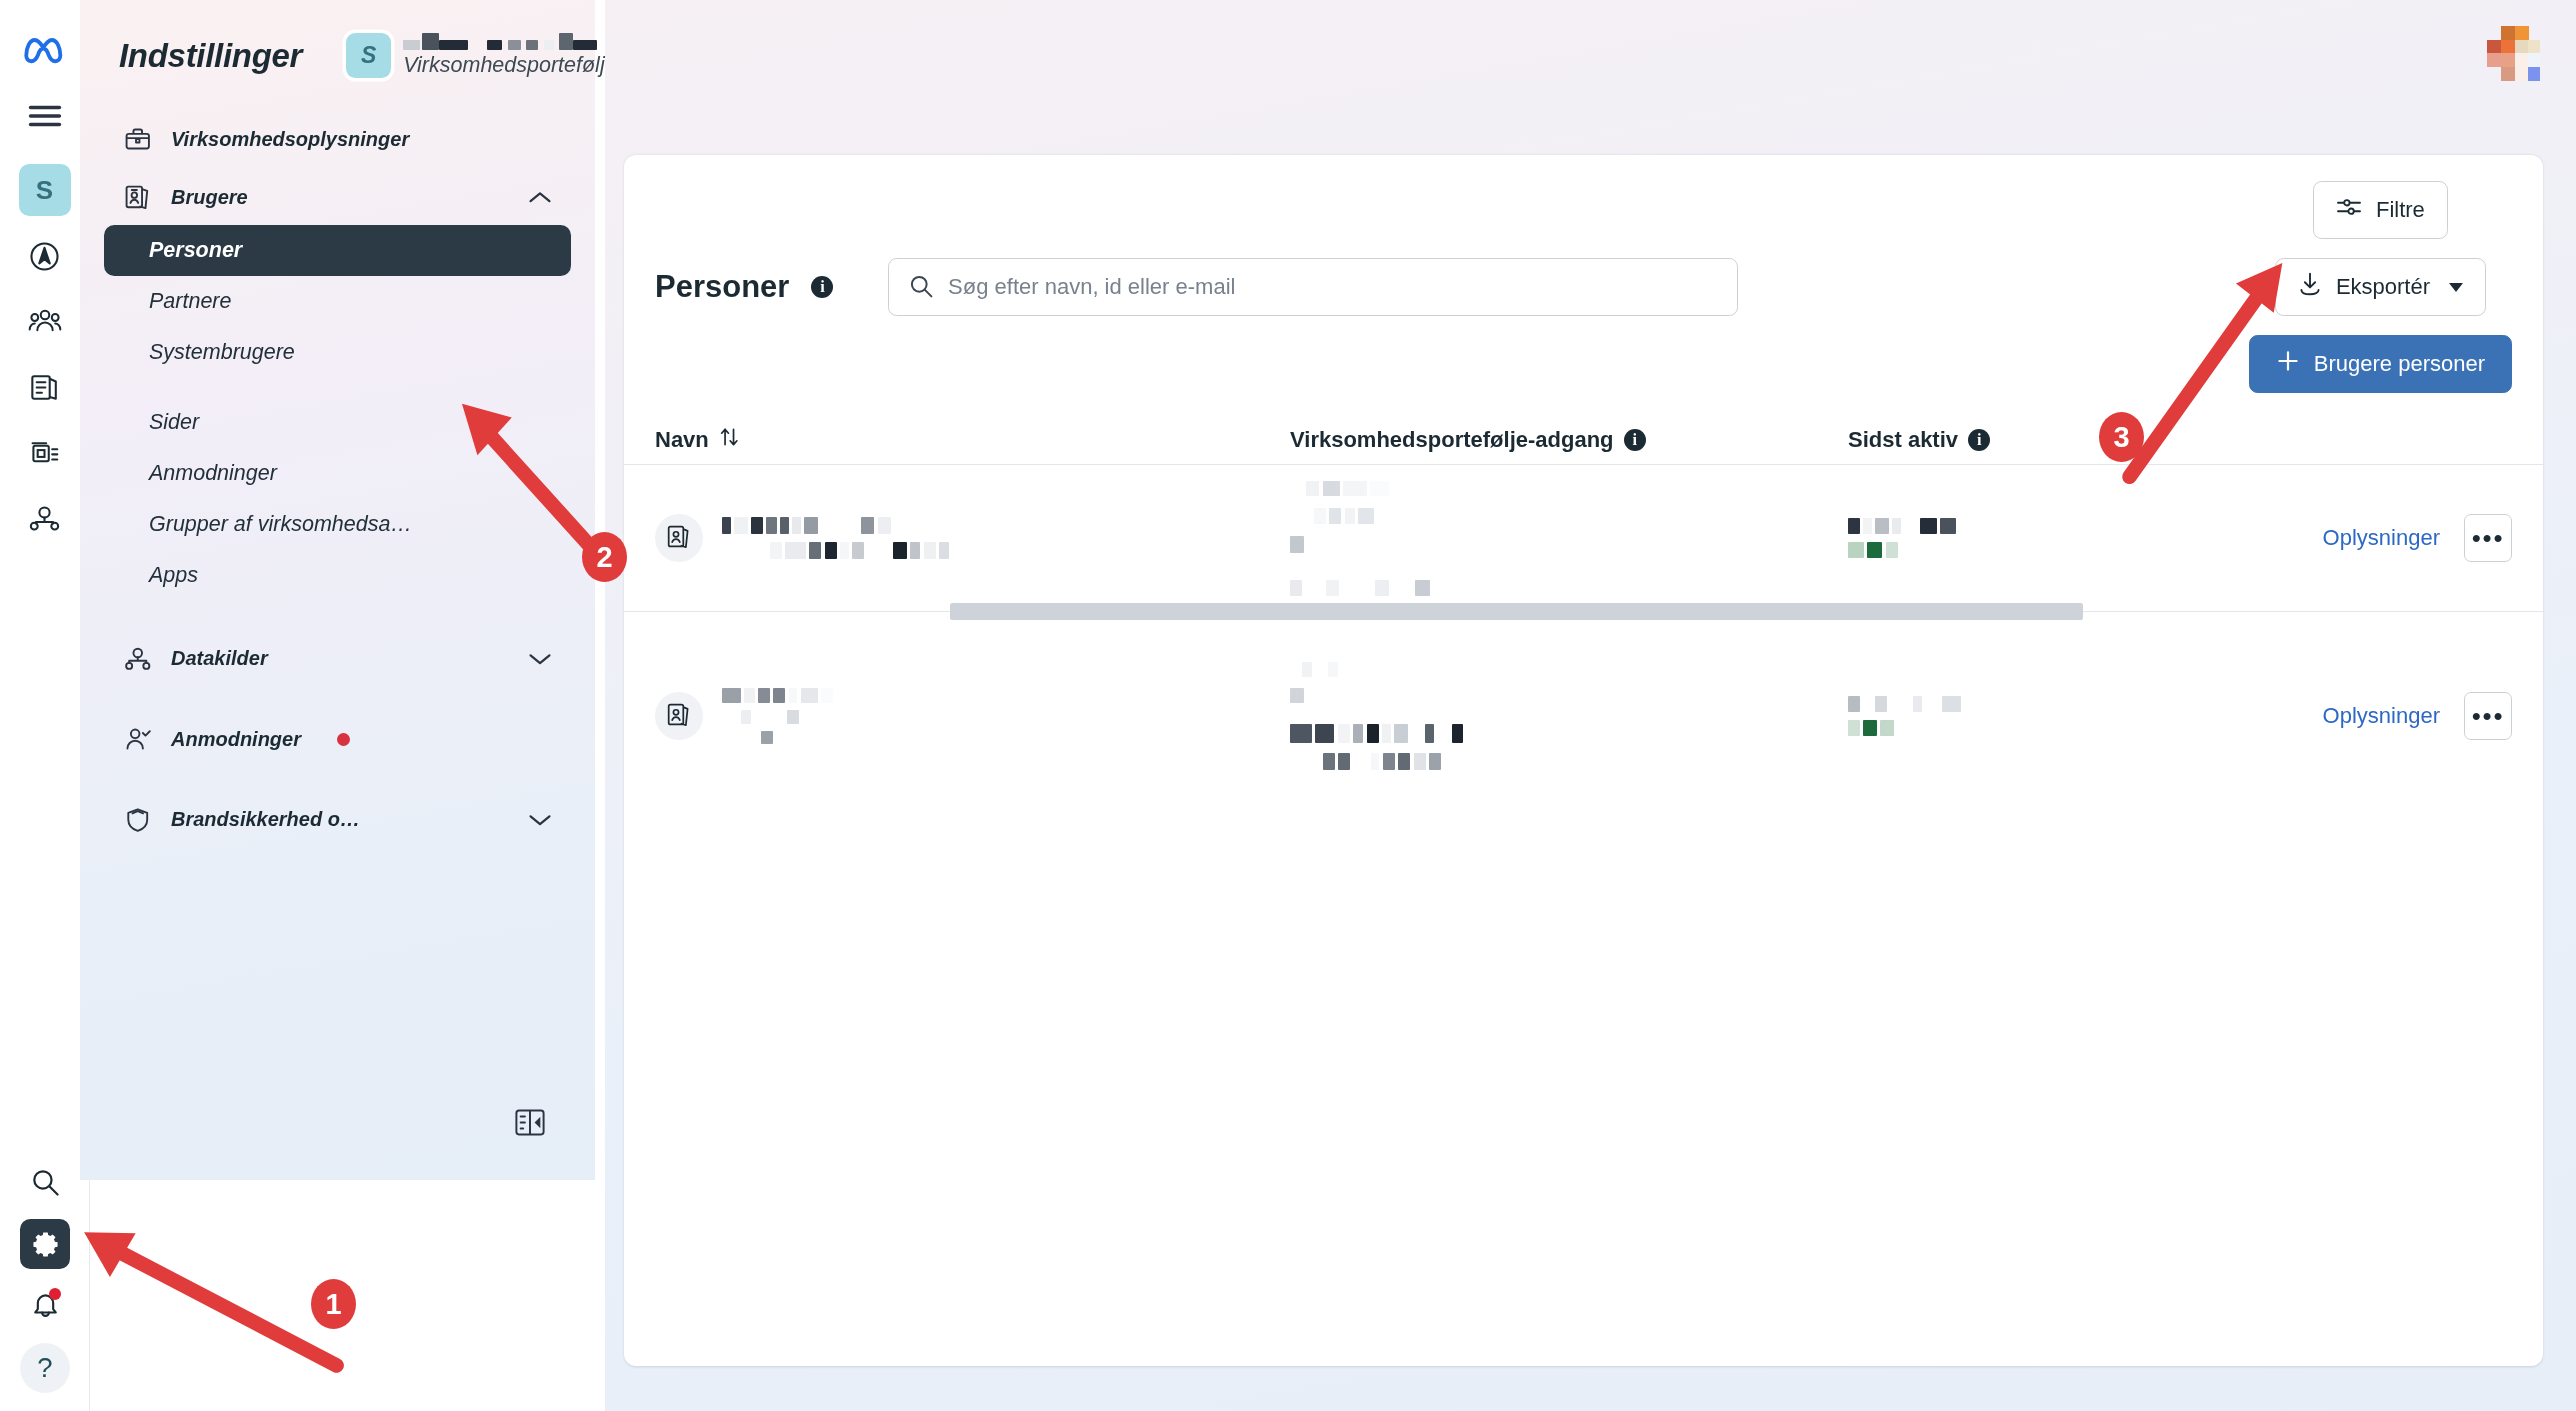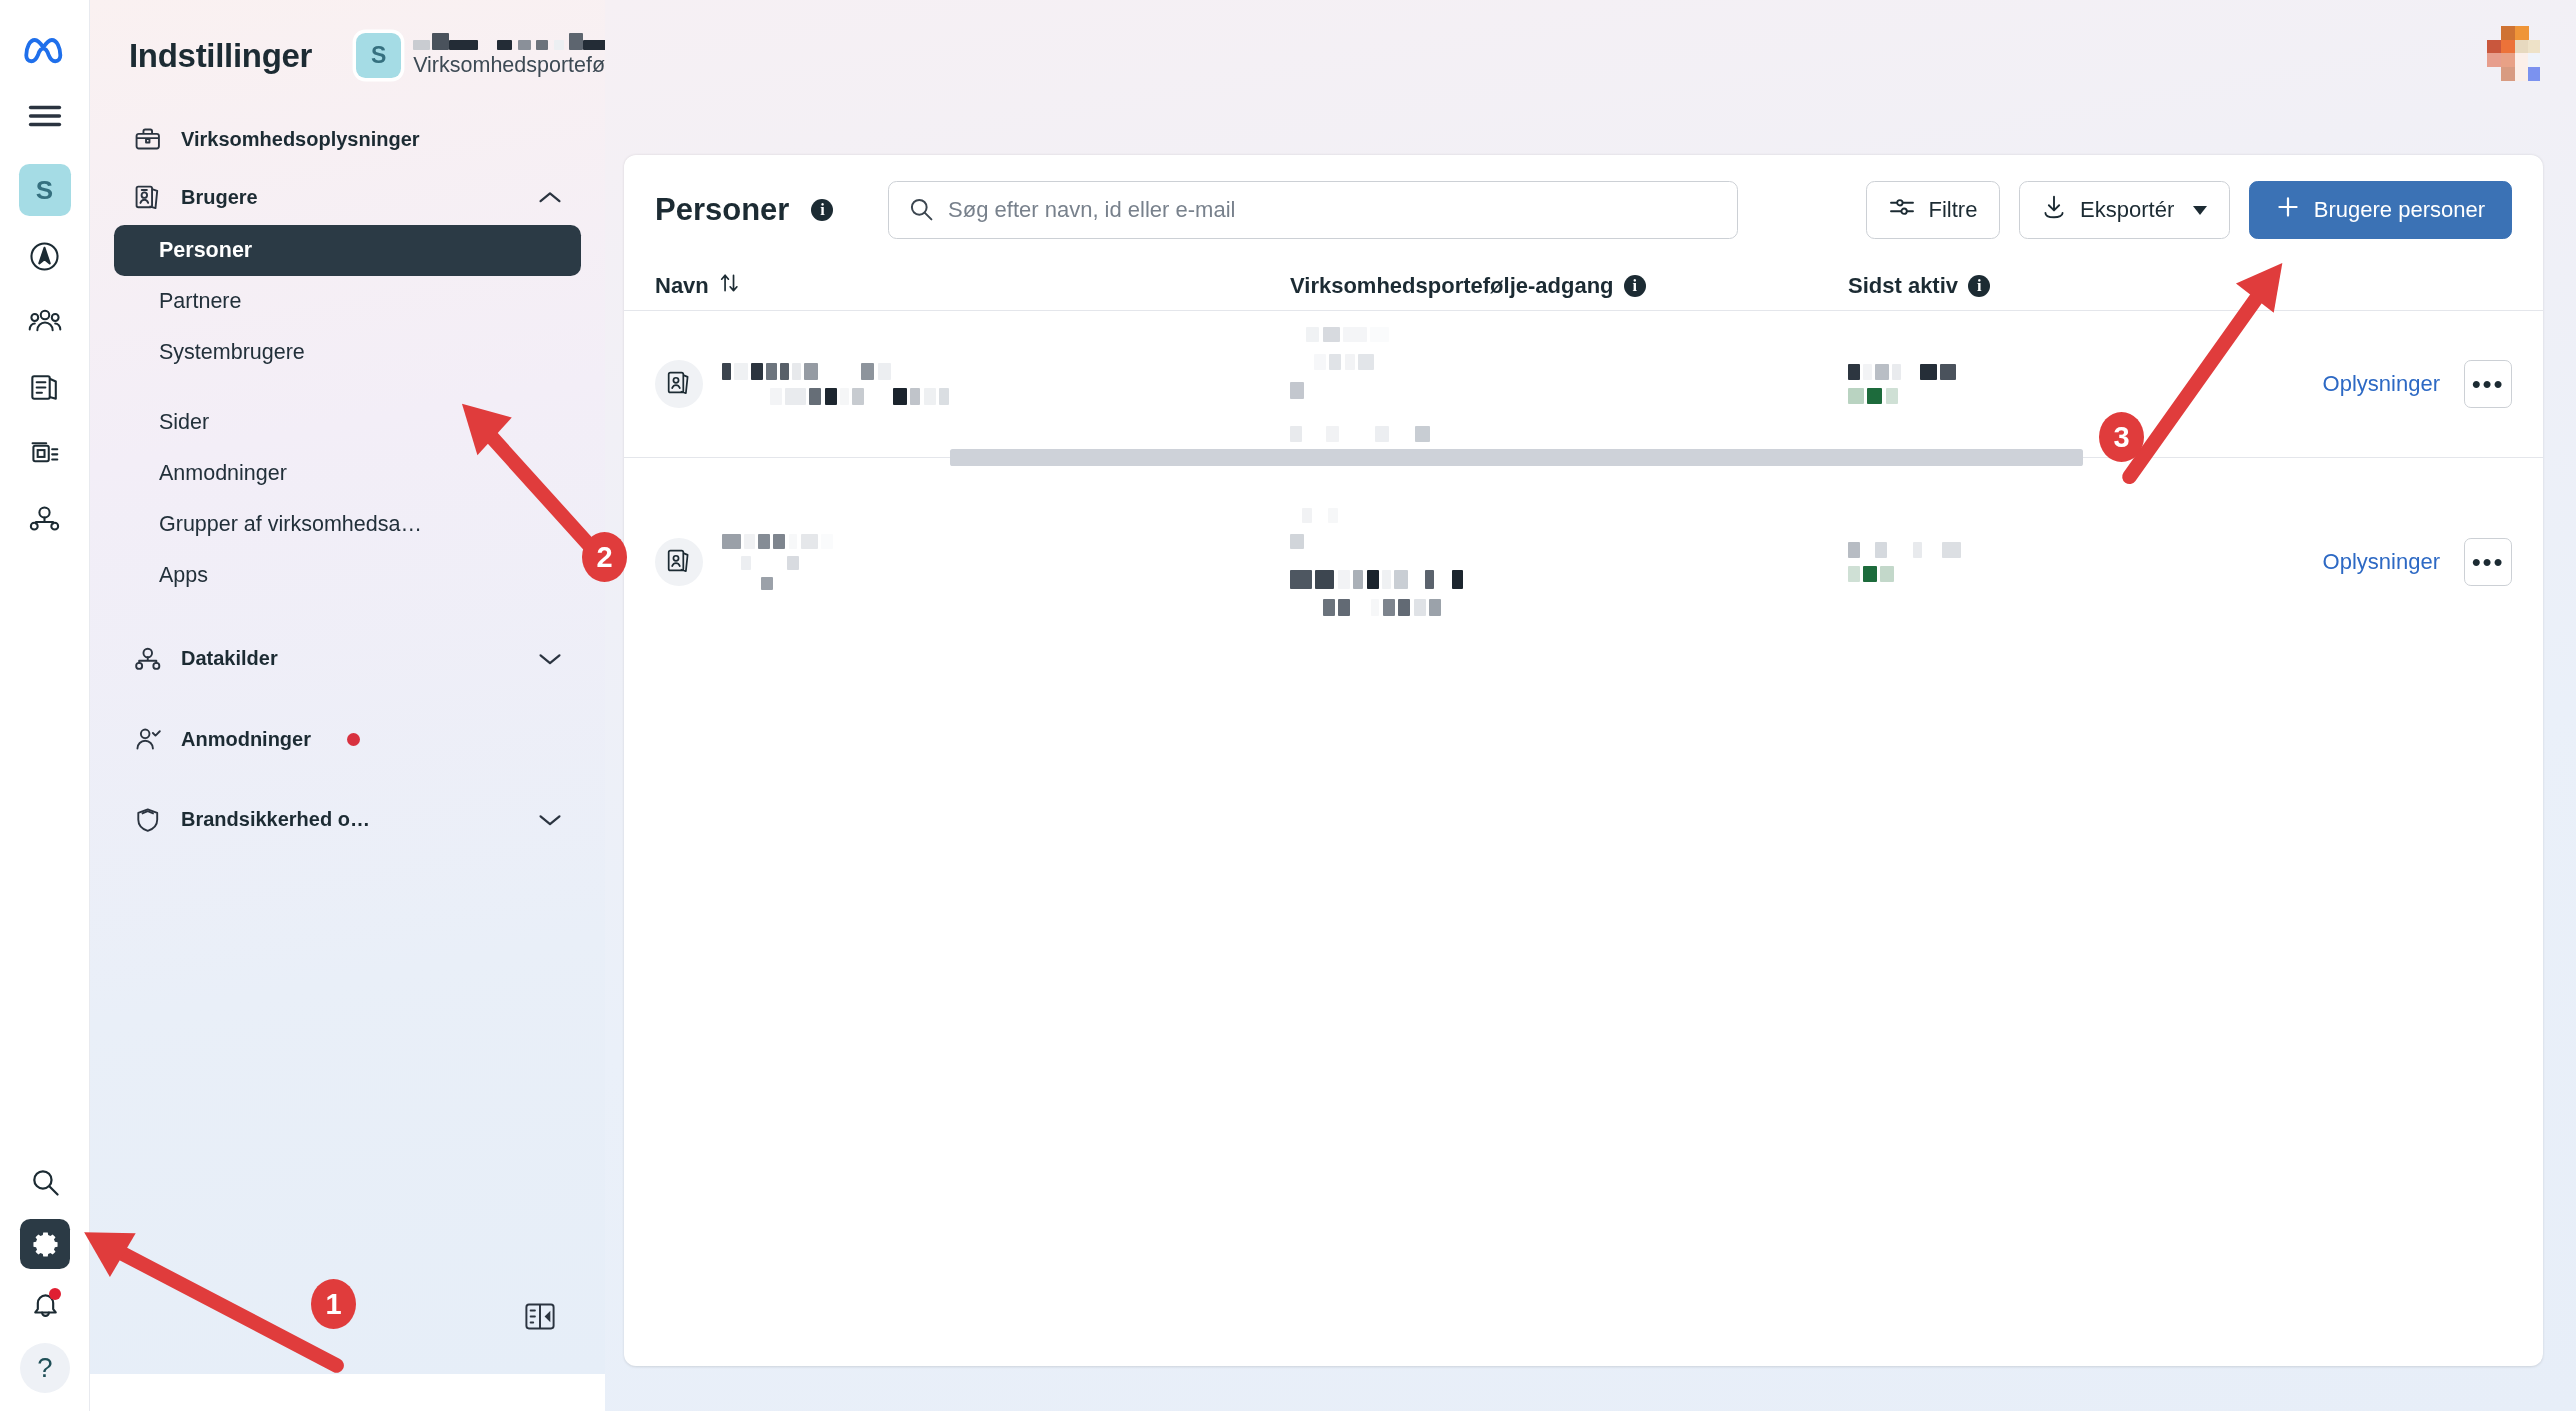--- a/index.html
+++ b/index.html
@@ -33,22 +33,23 @@
     display:flex; flex-direction:column; align-items:center; gap: 12px; }
   .rail-ic.active { background:#2b3a45; color:#fff; }
   .rail-help { width: 50px; height: 50px; border-radius: 50%; background:#eef1f6;
     display:flex; align-items:center; justify-content:center; color:#1f4f57;
     font-size: 27.5px; font-weight: 400; cursor:pointer; }
   .dot-badge { position:absolute; top: 6.9px; right: 8.6px; width: 12px; height:12px;
     border-radius:50%; background:#e01f32; }
 
   
   .sidebar {
-    position:absolute; left: 90px; top: 0; width: 515px; height: 1374px;
+    position:absolute; left: 80px; top: 0; width: 515px; height: 1180px;
     background: linear-gradient(170deg,#faf1f1 0%, #f3eef7 32%, #e9eff8 70%, #e6eef8 100%);
+    font-style: italic;
   }
   .sb-header { display:flex; align-items:center; padding: 22px 0 0 39px; height: 89px; }
   .sb-title { font-size: 33px; font-weight: 700; color:#1c2b33; letter-spacing:-0.3px; }
   .sb-sep { width:0.9px; height: 38px; background:#cfd3da; margin: 0 22px; }
   .sb-port { display:flex; align-items:center; gap: 12px; }
   .sb-port-av { width: 45px; height:45px; border-radius:9.4px; background:#a5dce5;
     color:#35707f; font-size:23px; font-weight:700; display:flex; align-items:center; justify-content:center;
     box-shadow: 0 0 0 3.4px #ffffff; }
   .sb-port-txt { display:flex; flex-direction:column; gap:2.6px; }
   .blur-row { display:flex; gap:5.2px; align-items:flex-end; height:17px; }
@@ -90,21 +91,21 @@
   .info-ic { width: 22px; height:22px; border-radius:50%; background:#1c2b33; color:#fff;
     font-size:16.3px; font-weight:700; display:inline-flex; align-items:center; justify-content:center;
     font-family:"Liberation Serif", serif; }
   .search {
     flex: 1; max-width: 850px; height: 58px; border:0.9px solid #ccd0d5; border-radius: 8.6px;
     display:flex; align-items:center; gap: 13.7px; padding: 0 19px; background:#fff; margin-left: 33px;
   }
   .search input { border:0; outline:0; font-size:22px; color:#1c2b33; width:100%;
     font-family:"Liberation Sans", sans-serif; background:transparent; }
   .search input::placeholder { color:#78818c; }
-  .btns { display:flex; align-items:center; gap: 19px; margin-left: auto; }
+  .btns { display:flex; align-items:center; gap: 19px; margin-left: auto; flex-direction: column; }
   .btn {
     height: 58px; border:0.9px solid #ccd0d5; border-radius: 8.6px; background:#fff;
     display:flex; align-items:center; gap: 13.7px; padding: 0 22px; cursor:pointer;
     font-size: 22px; color:#1c2b33; white-space:nowrap;
   }
   .btn.primary { background:#3b72b5; border-color:#3b72b5; color:#ffffff; padding: 0 26px; }
   .caret { width:0;height:0;border-left:7.7px solid transparent;border-right:7.7px solid transparent;
     border-top:9.4px solid #1c2b33; margin-left: 5.2px; }
 
   

